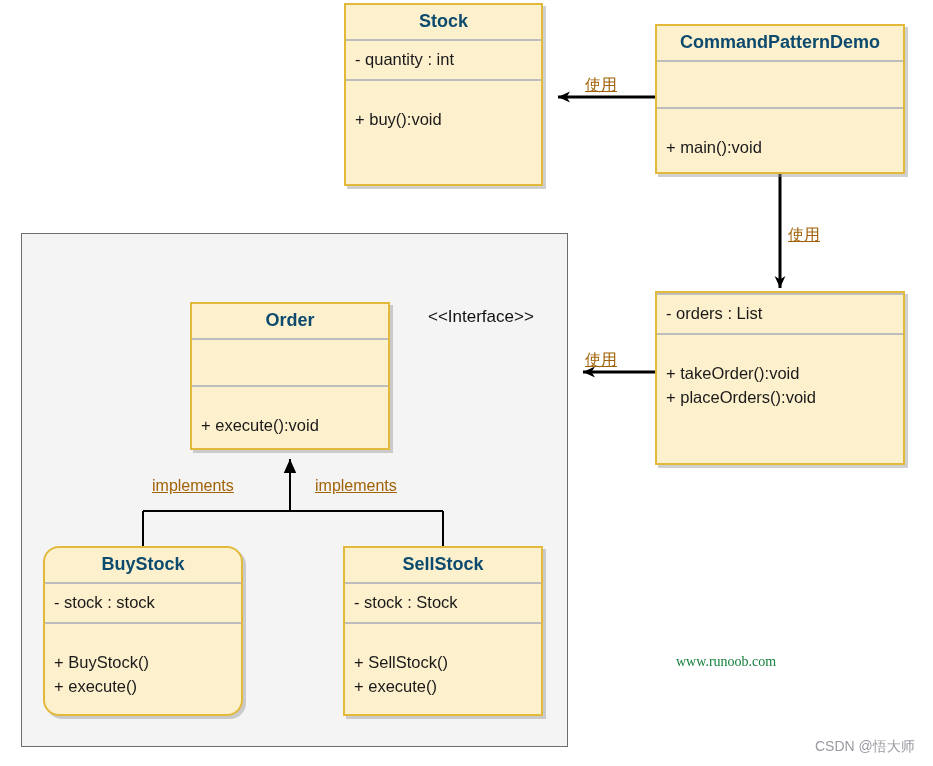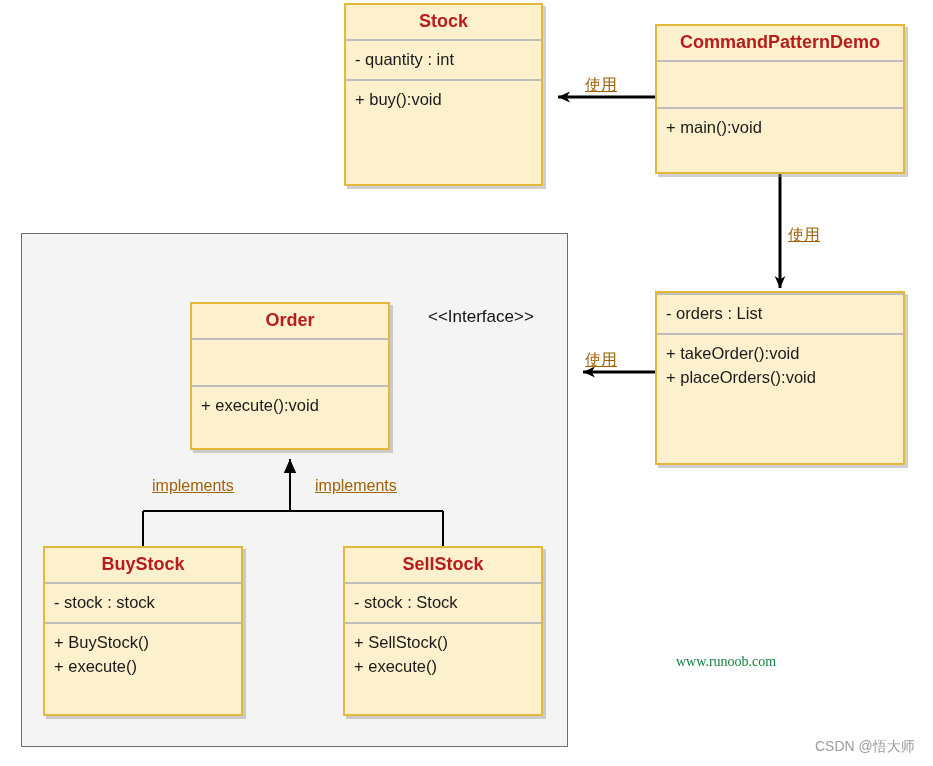--- a/index.html
+++ b/index.html
@@ -33,36 +33,36 @@
     background: #fdf0cd;
     border: 2px solid #e2b93b;
     box-shadow: 3px 3px 0 rgba(150,150,150,0.45);
     display: flex;
     flex-direction: column;
   }
   .uml-title {
     text-align: center;
     font-weight: bold;
     font-size: 18px;
-    color: #b91c1c;
+    color: #0c4a6e;
     padding: 6px 4px 7px 4px;
     line-height: 1.15;
   }
   .uml-sep {
     height: 2px;
     background: #bdbdbd;
     flex: 0 0 auto;
   }
   .uml-section {
     padding: 7px 9px 8px 9px;
     font-size: 16.5px;
     color: #1a1a1a;
     line-height: 1.42;
   }
-  .uml-section.grow { flex: 1 1 auto; }
+  .uml-section.grow { flex: 1 1 auto; margin-top: 20px; }
   .uml-row { white-space: nowrap; }
   .uml-section.empty { min-height: 30px; }
 
   
   #connectors {
     position: absolute;
     left: 0; top: 0;
     width: 933px;
     height: 766px;
     pointer-events: none;
@@ -182,21 +182,21 @@
     <div class="uml-sep"></div>
     <div class="uml-section empty"></div>
     <div class="uml-sep"></div>
     <div class="uml-section grow">
       <div class="uml-row">+ execute():void</div>
     </div>
   </div>
 
   <div class="stereotype" style="left:404px; top:307px;margin-left:24px;">&lt;&lt;Interface&gt;&gt;</div>
 
-  <div class="uml-class" style="left:43px; top:546px; width:200px; height:170px;">
+  <div class="uml-class" style="left:43px; top:546px; width:200px; height:170px;border-radius:16px;">
     <div class="uml-title">BuyStock</div>
     <div class="uml-sep"></div>
     <div class="uml-section">
       <div class="uml-row">- stock : stock</div>
     </div>
     <div class="uml-sep"></div>
     <div class="uml-section grow">
       <div class="uml-row">+ BuyStock()</div>
       <div class="uml-row">+ execute()</div>
     </div>

